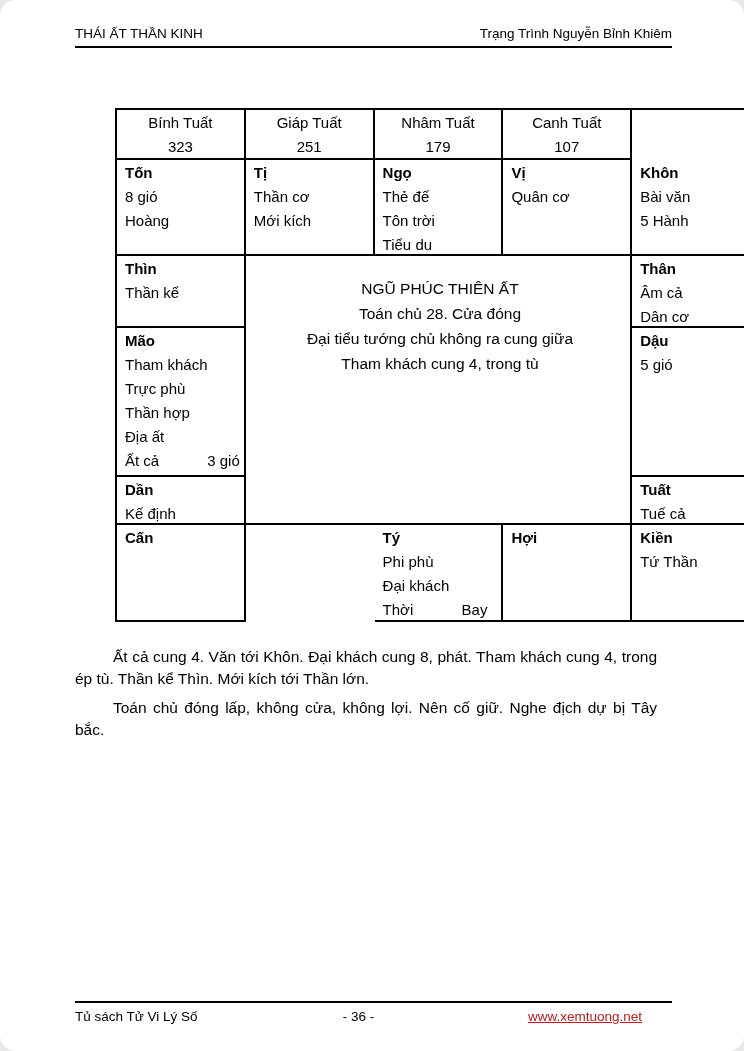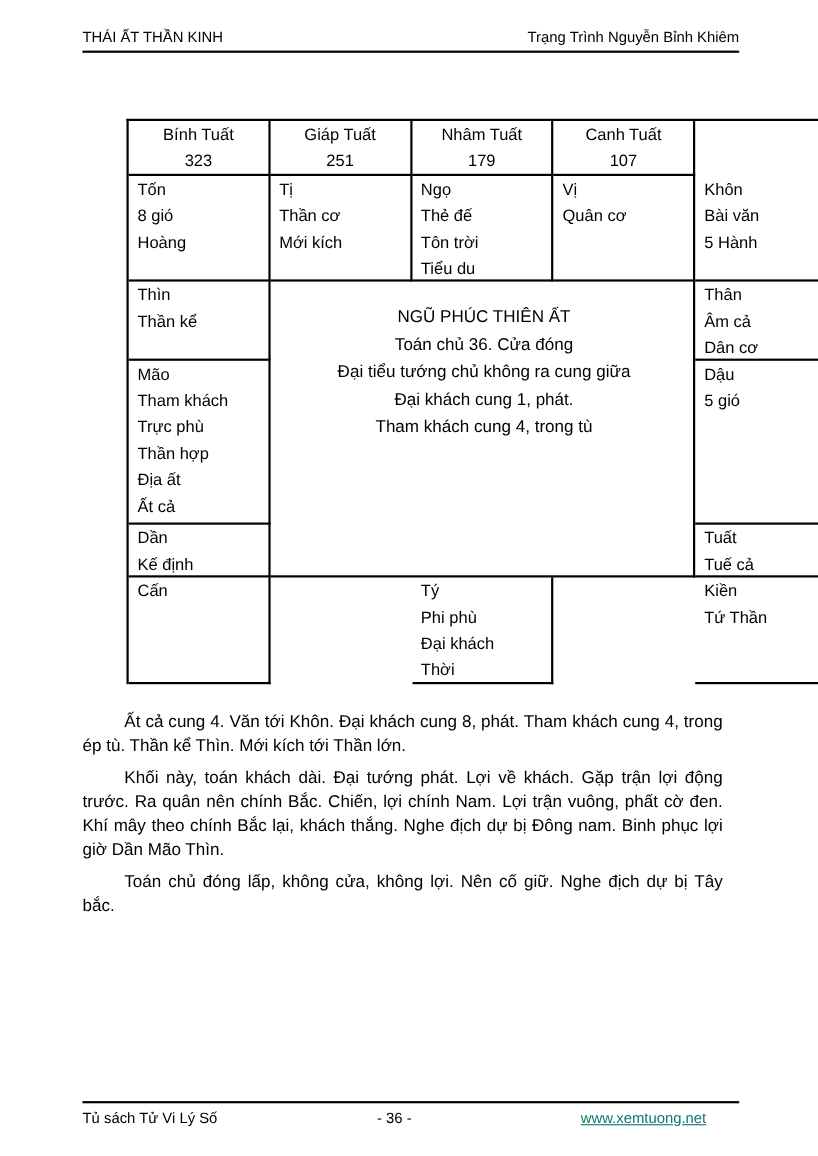--- a/index.html
+++ b/index.html
@@ -4,20 +4,21 @@
 <style>
   html,body{margin:0;padding:0;background:#e8e8e8;}
   .page{
     position:relative;
     width:744px;height:1051px;
     background:#ffffff;
     font-family:"Liberation Sans", sans-serif;
     color:#000;
     margin:0 auto;
     overflow:hidden;
+    border-radius:16px;
   }
   
   .hdr{
     position:absolute;left:75px;top:26px;width:597px;
     display:flex;justify-content:space-between;align-items:flex-end;
     font-size:13.5px;
     border-bottom:2px solid #000;
     padding-bottom:5px;
   }
   
@@ -29,49 +30,49 @@
     border-top:2px solid #000;border-left:2px solid #000;
     font-size:15px;line-height:24px;
     box-sizing:border-box;
   }
   .cell{
     border-right:2px solid #000;border-bottom:2px solid #000;
     padding:1px 4px 1px 8px;
     overflow:hidden;
     box-sizing:border-box;
   }
-  .cell .t{font-weight:normal;}
+  .cell .t{font-weight:bold;}
   .cell.year{text-align:center;padding:1px 2px;}
   .cell.center{
     text-align:center;
     padding-top:20px;
     line-height:25px;
     font-size:15.5px;
   }
-  .split{display:flex;flex-direction:column;}
+  .split{display:flex;justify-content:space-between;}
   .split.gap{padding-right:10px;}
   
   .bodytext{
     position:absolute;left:75px;top:646px;width:598px;
     font-size:15.5px;line-height:21.5px;
     text-align:justify;
   }
   .bodytext p{margin:0 16px 8px 0;text-indent:38px;}
   
   .ftr{
     position:absolute;left:75px;top:1001px;width:597px;
     border-top:2px solid #000;
     padding-top:6px;
     display:flex;align-items:flex-start;
     font-size:13.5px;
   }
   .ftr .fl{flex:1;text-align:left;}
   .ftr .fc{flex:1;text-align:center;}
   .ftr .fr{flex:1;text-align:right;padding-right:30px;box-sizing:border-box;}
-  .ftr a{color:#0f766e;text-decoration:underline;cursor:pointer;}
+  .ftr a{color:#b91c1c;text-decoration:underline;cursor:pointer;}
 </style>
 </head>
 <body>
 
 <div class="page">
 
   <div class="hdr">
     <span>THÁI ẤT THẦN KINH</span>
     <span>Trạng Trình Nguyễn Bỉnh Khiêm</span>
   </div>
@@ -121,23 +122,22 @@
       <div>5 Hành</div>
     </div>
 
     <div class="cell" style="grid-area:3/1">
       <div class="t">Thìn</div>
       <div>Thần kể</div>
     </div>
 
     <div class="cell center" style="grid-area:3/2/6/5">
       <div>NGŨ PHÚC THIÊN ẤT</div>
-      <div>Toán chủ 36. Cửa đóng</div>
+      <div>Toán chủ 28. Cửa đóng</div>
       <div>Đại tiểu tướng chủ không ra cung giữa</div>
-      <div>Đại khách cung 1, phát.</div>
       <div>Tham khách cung 4, trong tù</div>
     </div>
 
     <div class="cell" style="grid-area:3/5">
       <div class="t">Thân</div>
       <div>Âm cả</div>
       <div>Dân cơ</div>
     </div>
 
     <div class="cell" style="grid-area:4/1">
@@ -172,30 +172,32 @@
     </div>
     <div class="cell" style="grid-area:6/3">
       <div class="t">Tý</div>
       <div>Phi phù</div>
       <div>Đại khách</div>
       <div class="split gap">
         <span>Thời</span>
         <span>Bay</span>
       </div>
     </div>
+    <div class="cell" style="grid-area:6/4">
+      <div class="t">Hợi</div>
+    </div>
     <div class="cell" style="grid-area:6/5">
       <div class="t">Kiền</div>
       <div>Tứ Thần</div>
     </div>
 
   </div>
 
   <div class="bodytext">
     <p>Ất cả cung 4. Văn tới Khôn. Đại khách cung 8, phát. Tham khách cung 4, trong ép tù. Thần kể Thìn. Mới kích tới Thần lớn.</p>
-    <p>Khối này, toán khách dài. Đại tướng phát. Lợi về khách. Gặp trận lợi động trước. Ra quân nên chính Bắc. Chiến, lợi chính Nam. Lợi trận vuông, phất cờ đen. Khí mây theo chính Bắc lại, khách thắng. Nghe địch dự bị Đông nam. Binh phục lợi giờ Dần Mão Thìn.</p>
     <p>Toán chủ đóng lấp, không cửa, không lợi. Nên cố giữ. Nghe địch dự bị Tây bắc.</p>
   </div>
 
   <div class="ftr">
     <span class="fl">Tủ sách Tử Vi Lý Số</span>
     <span class="fc">- 36 -</span>
     <span class="fr"><a>www.xemtuong.net</a></span>
   </div>
 
 </div>

